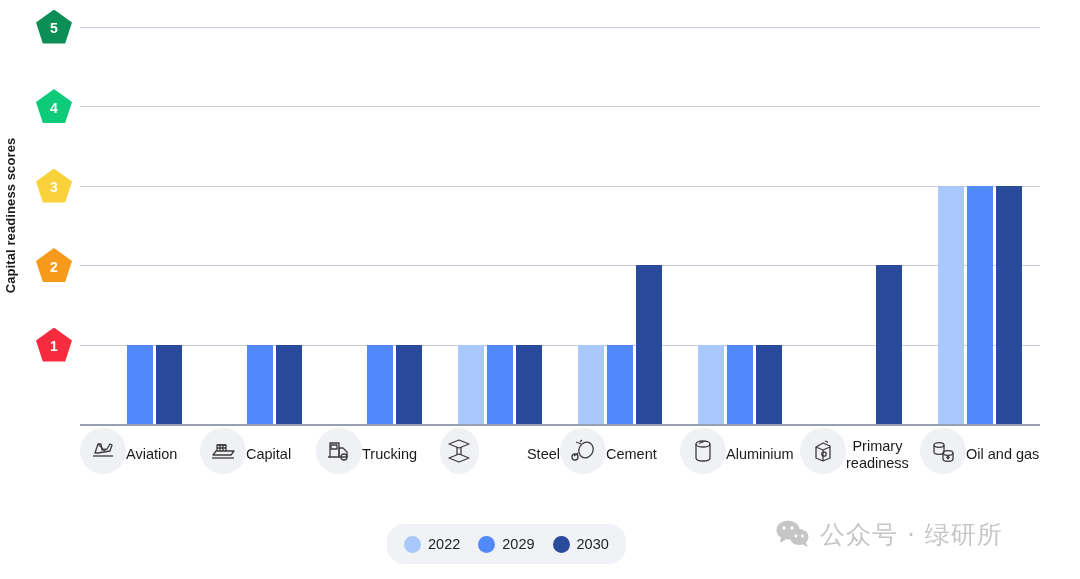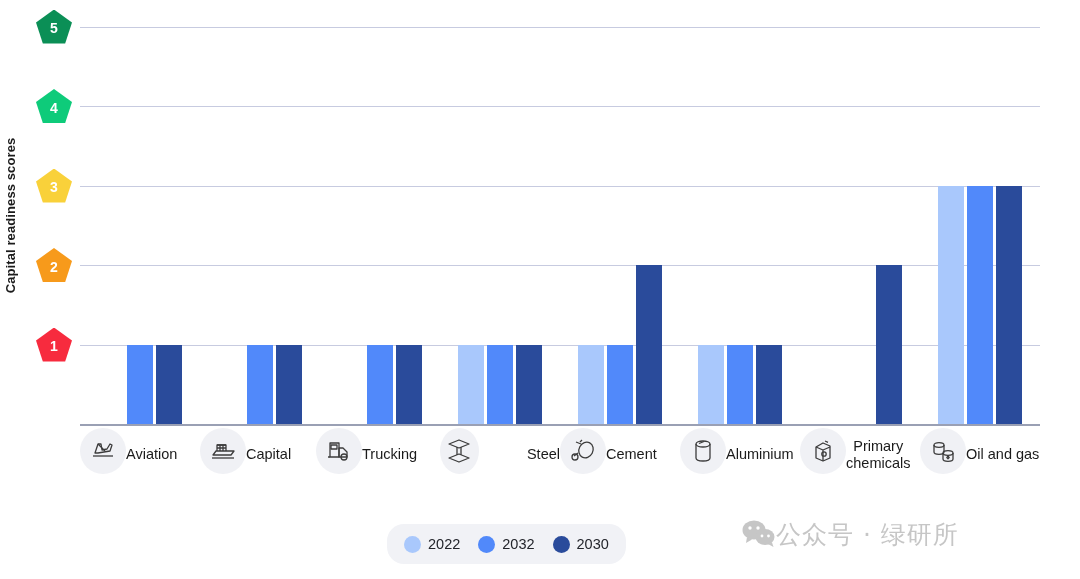--- a/index.html
+++ b/index.html
@@ -106,22 +106,22 @@
     gap: 9px;
   }
   .legend-item { display: flex; align-items: center; gap: 7px; }
   .legend-item + .legend-item { margin-left: 9px; }
   .legend-dot { width: 17px; height: 17px; border-radius: 50%; }
   .legend-label { font-size: 14.5px; color: #23252b; }
 
   
   .watermark {
     position: absolute;
-    left: 742px; top: 518px;
-    display: flex; align-items: center; 
+    left: 776px; top: 518px;
+    display: flex; align-items: center; gap: 10px;
     color: #c6c6c6;
   }
   .wm-text {
     font-size: 25px;
     color: #c6c6c6;
     letter-spacing: 1px;
     font-family: "DejaVu Sans", sans-serif;
   }
 </style>
 </head>
@@ -241,21 +241,21 @@
       <div class="cat" style="left: 720px; width: 120px;">
         <div class="cat-icon">
           <svg width="28" height="28" viewBox="0 0 28 28" fill="none" stroke="#3c3c3c" stroke-width="1.3" stroke-linejoin="round">
             <path d="M7 10l7-4 7 3v12l-7 3-7-3z"></path>
             <path d="M7 10l7 3 7-3M14 13v11"></path>
             <path d="M16 4l3 1.3"></path>
             <circle cx="15" cy="17" r="2.2"></circle>
           </svg>
         </div>
         <div class="cat-label">Primary
-chemicals</div>
+readiness</div>
       </div>
       <div class="cat" style="left: 840px; width: 120px;">
         <div class="cat-icon">
           <svg width="28" height="28" viewBox="0 0 28 28" fill="none" stroke="#3c3c3c" stroke-width="1.3" stroke-linejoin="round">
             <ellipse cx="10" cy="8" rx="5" ry="2.3"></ellipse>
             <path d="M5 8v7c0 1.3 2.2 2.3 5 2.3s5-1 5-2.3V8"></path>
             <ellipse cx="19" cy="16" rx="5" ry="2.3"></ellipse>
             <path d="M14 16v6c0 1.3 2.2 2.3 5 2.3s5-1 5-2.3v-6"></path>
             <path d="M19 19l1.2 1.6-1.2 1.1-1.2-1.1z"></path>
           </svg>
@@ -264,21 +264,21 @@
       </div>
     </div>
 
   <div class="legend" id="legend">
       <div class="legend-item">
         <span class="legend-dot" style="background: rgb(169, 200, 252);"></span>
         <span class="legend-label">2022</span>
       </div>
       <div class="legend-item">
         <span class="legend-dot" style="background: rgb(81, 137, 250);"></span>
-        <span class="legend-label">2032</span>
+        <span class="legend-label">2029</span>
       </div>
       <div class="legend-item">
         <span class="legend-dot" style="background: rgb(42, 75, 155);"></span>
         <span class="legend-label">2030</span>
       </div>
     </div>
 
   <div class="watermark">
     <span>
       <svg width="34" height="28" viewBox="0 0 34 28">

